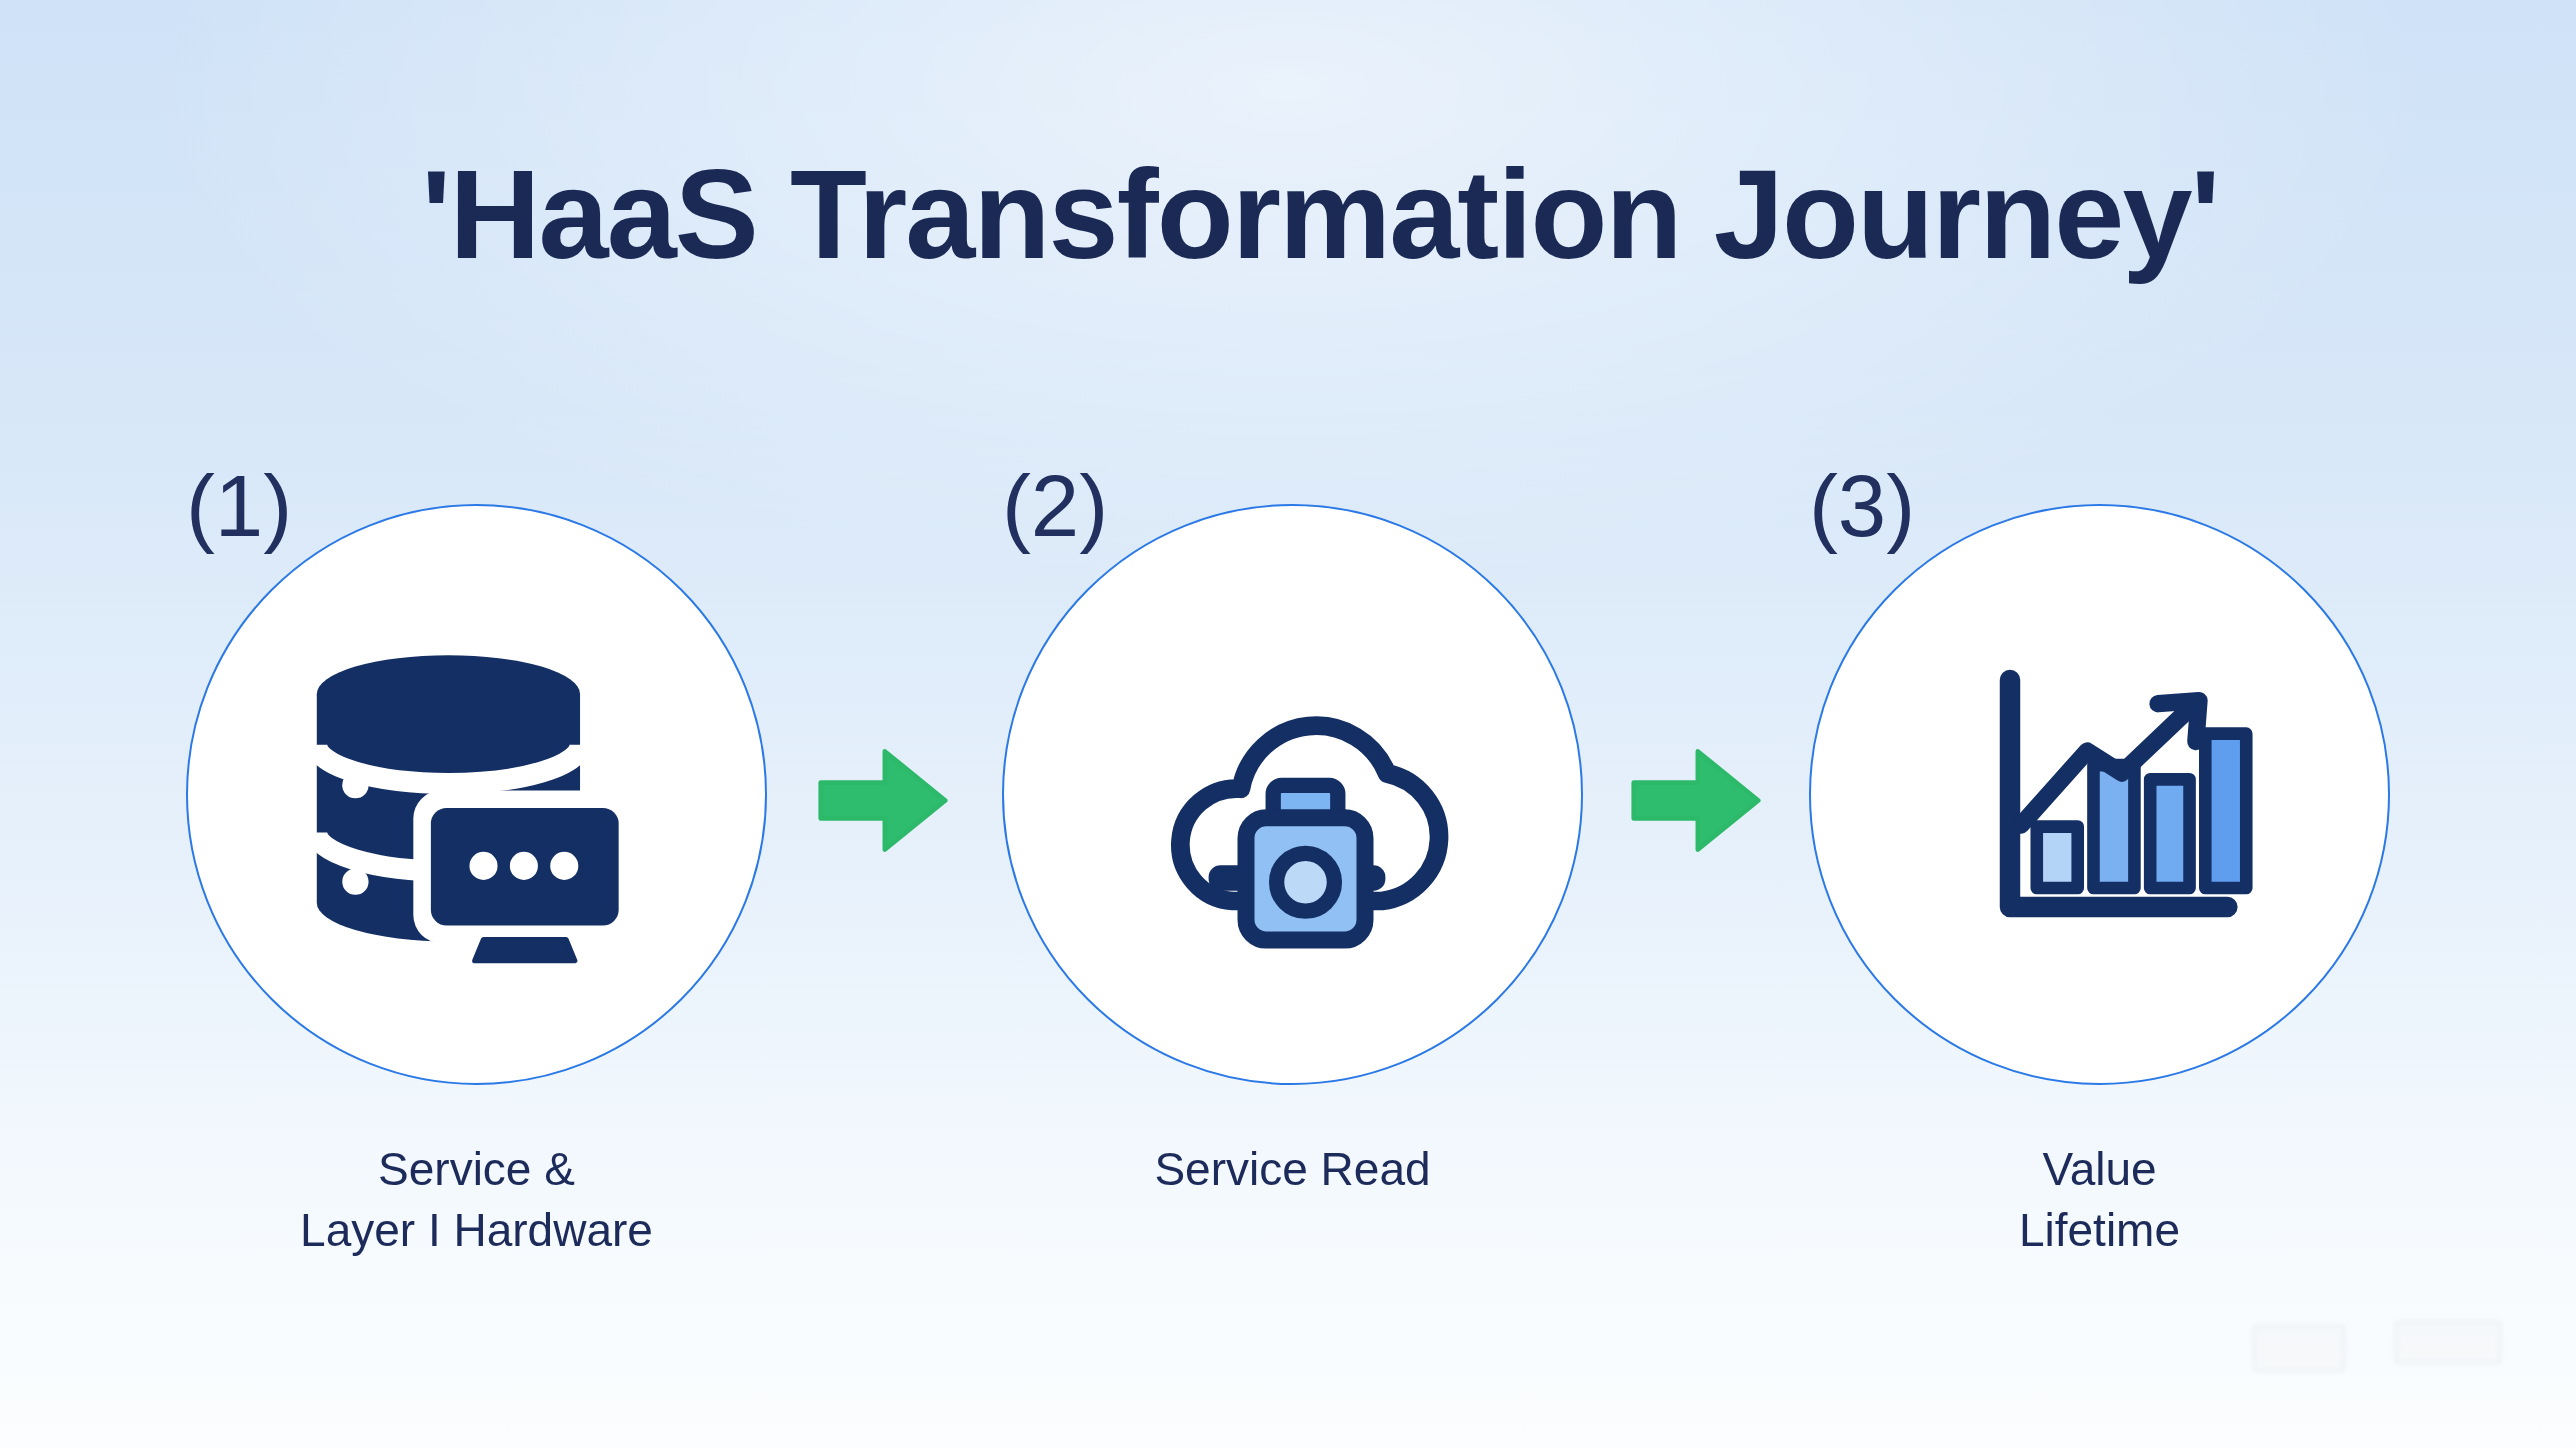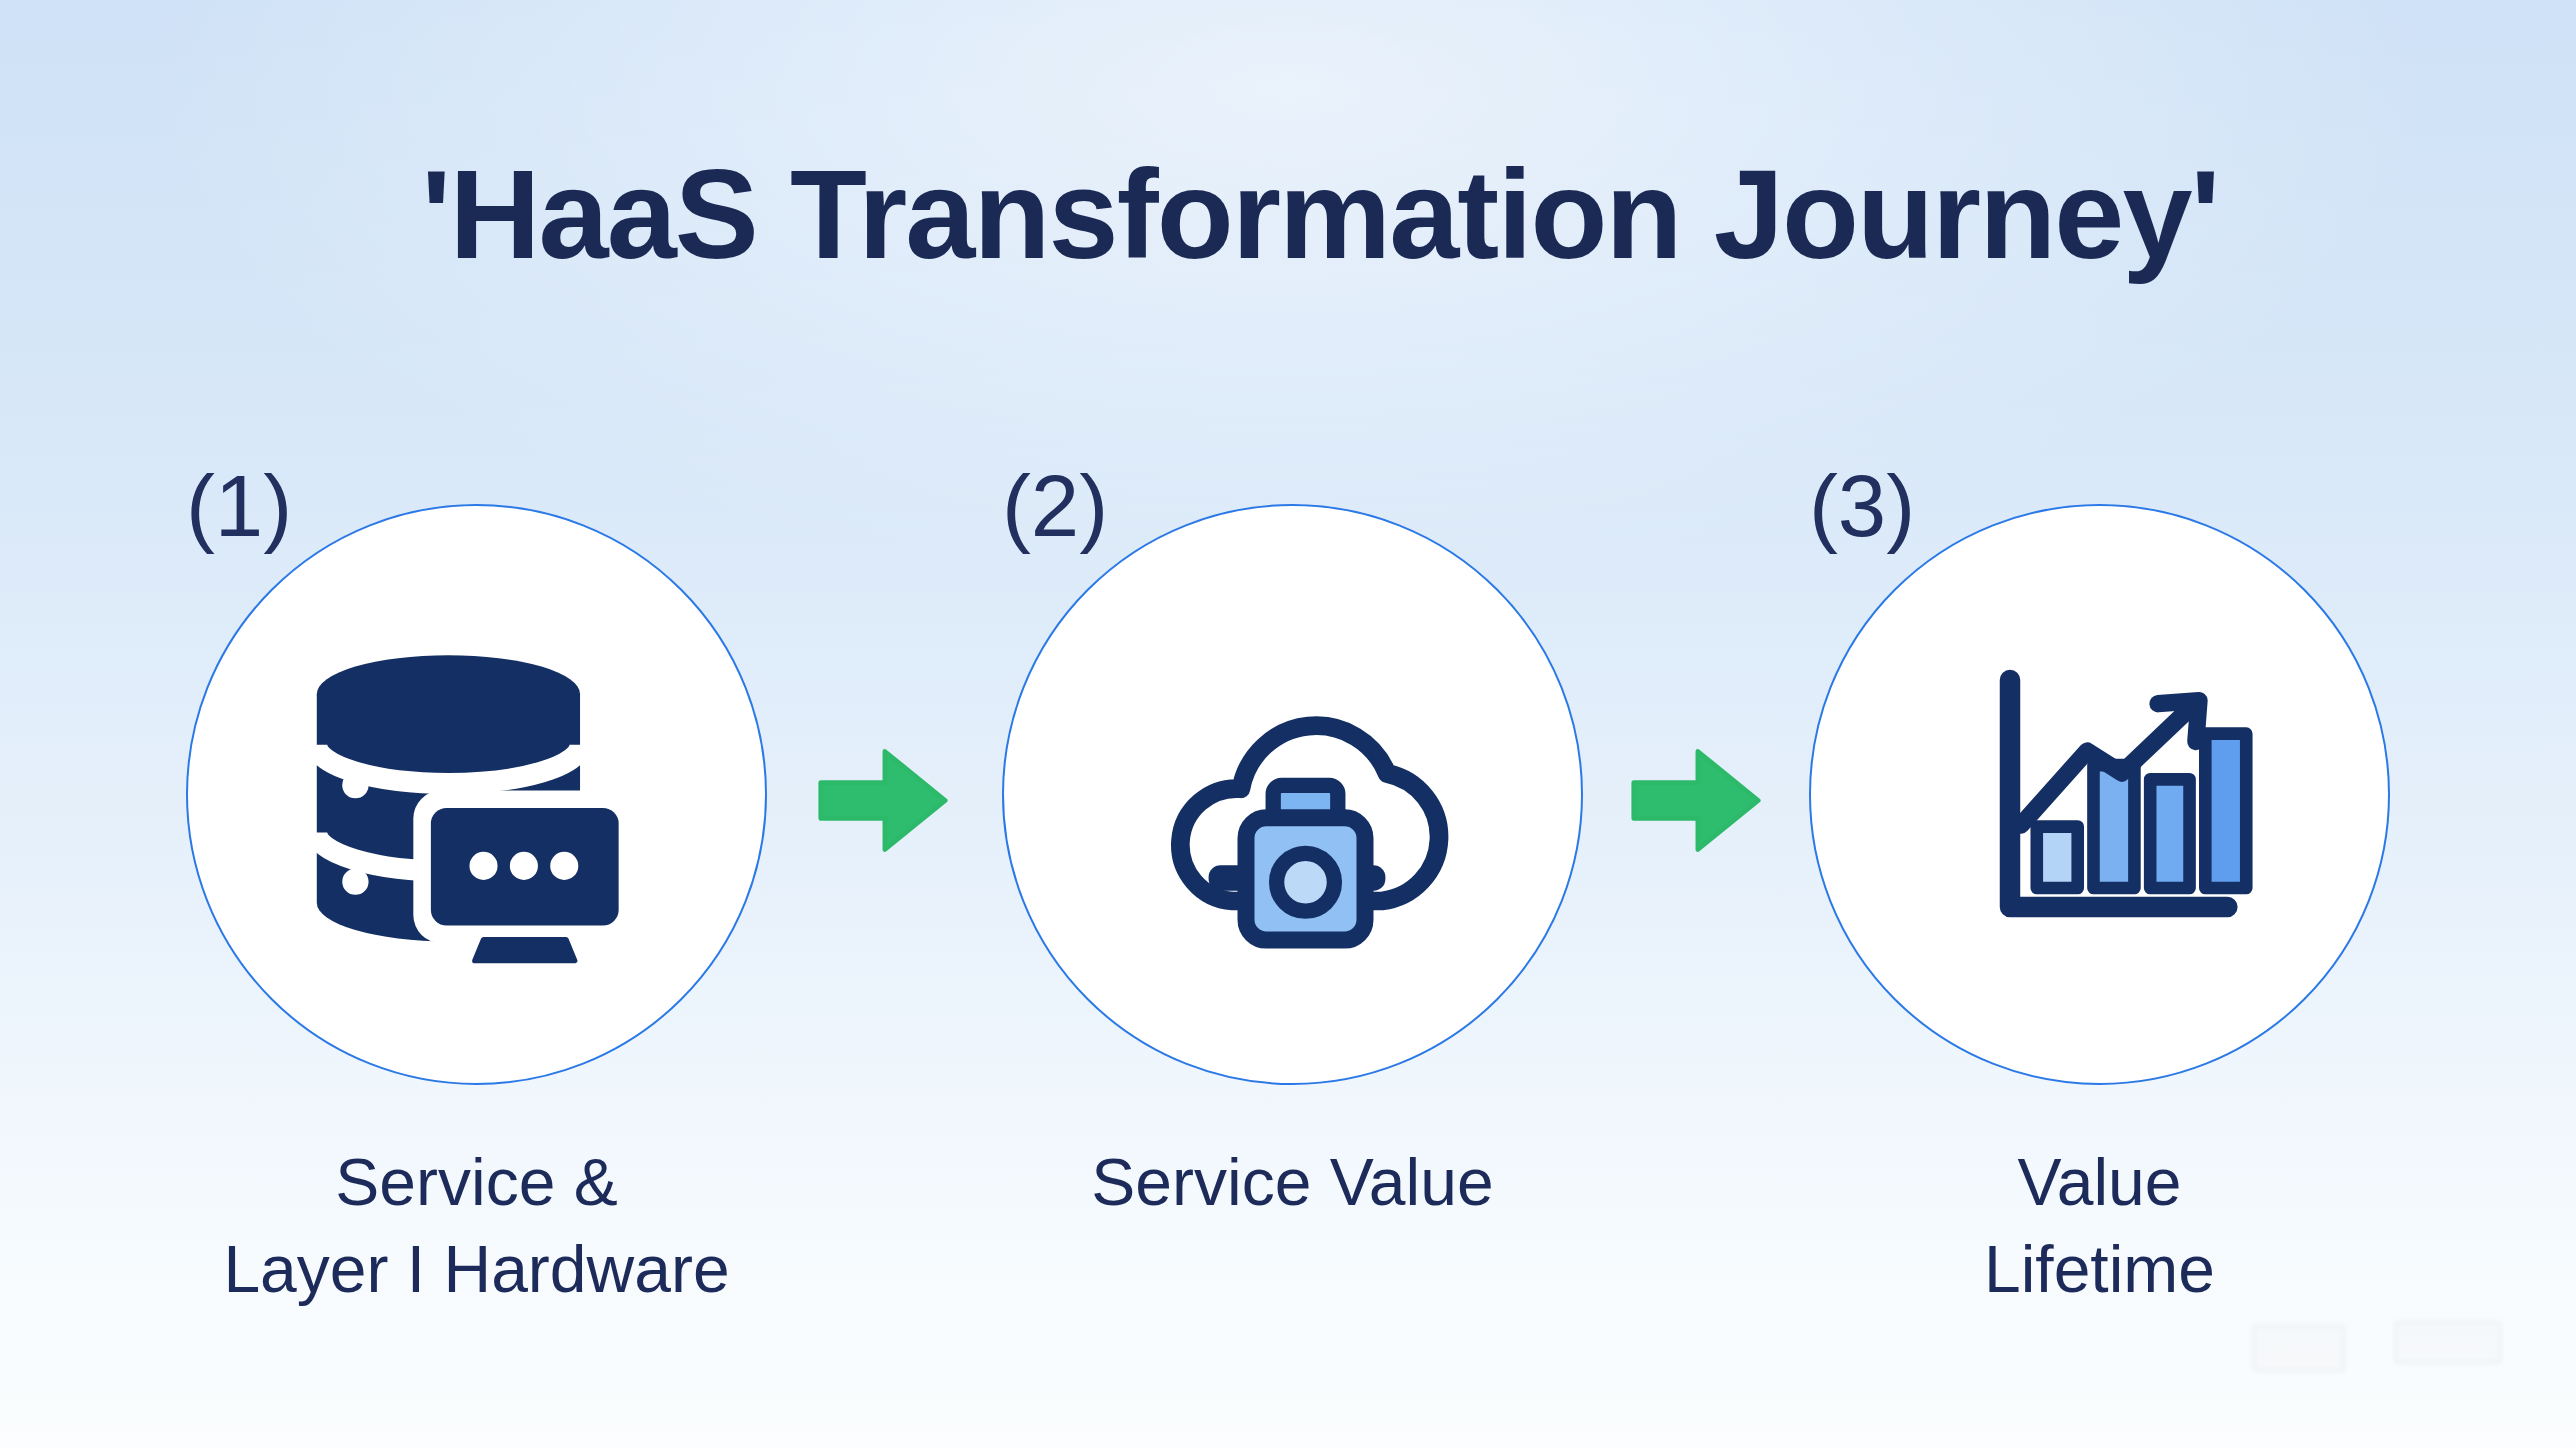--- a/index.html
+++ b/index.html
@@ -25,21 +25,21 @@
     position:absolute;top:42px;left:1.9px;width:581px;height:581px;
     border-radius:50%;background:#ffffff;border:2.8px solid #2b79e6;
     box-sizing:border-box;
   }
   .step-icon{position:absolute;}
   .icon-1{left:113px;top:130px;width:351px;height:351px;}
   .icon-2{left:123px;top:140px;width:340px;height:340px;}
   .icon-3{left:136px;top:130px;width:315px;height:315px;}
   .step-label{
     position:absolute;top:677px;left:0;width:100%;text-align:center;
-    font-size:66px;font-weight:500;color:#1d2b5a;line-height:1.32;
+    font-size:46px;font-weight:500;color:#1d2b5a;line-height:1.32;
   }
   .arrow{position:absolute;width:132px;height:119px;}
   .arrow-1{left:817px;top:741px;}
   .arrow-2{left:1630px;top:741px;}
   .watermark{
     position:absolute;left:2253px;top:1319px;width:247px;height:59px;
     opacity:0.55;filter:blur(1.9px);
   }
   .watermark span{
     position:absolute;box-sizing:border-box;border:2.8px solid #dde2e7;
@@ -87,21 +87,21 @@
     <svg class="step-icon icon-2" viewBox="0 0 200 200" xmlns="http://www.w3.org/2000/svg">
       <path d="M62 150 A33 33 0 1 1 67 84 A45 45 0 0 1 153 75 A38 38 0 0 1 150 150 Z" fill="#ffffff" stroke="#142f63" stroke-width="11" stroke-linejoin="round"></path>
       <rect x="48" y="129" width="26" height="15" rx="7" fill="#142f63"></rect>
       <rect x="126" y="129" width="26" height="15" rx="7" fill="#142f63"></rect>
       <rect x="86" y="82" width="38" height="30" rx="5" fill="#7cb5f1" stroke="#142f63" stroke-width="9"></rect>
       <rect x="70" y="101" width="70" height="72" rx="12" fill="#90c0f4" stroke="#142f63" stroke-width="10"></rect>
       <circle cx="105" cy="139" r="17" fill="#bcd9f8" stroke="#142f63" stroke-width="9"></circle>
     </svg>
   </div>
   <div class="step-label">
-    <div>Service Value</div>
+    <div>Service Read</div>
     <div></div>
   </div>
 </div>
 
 <svg class="arrow arrow-2" viewBox="0 0 140 126" xmlns="http://www.w3.org/2000/svg">
   <path d="M4 44 L72 44 L72 11 L136 63 L72 115 L72 82 L4 82 Z" fill="#2ebd6e" stroke="#2cb969" stroke-width="5" stroke-linejoin="round"></path>
 </svg>
 
 <div class="step step-3">
   <div class="step-number">(3)</div>

